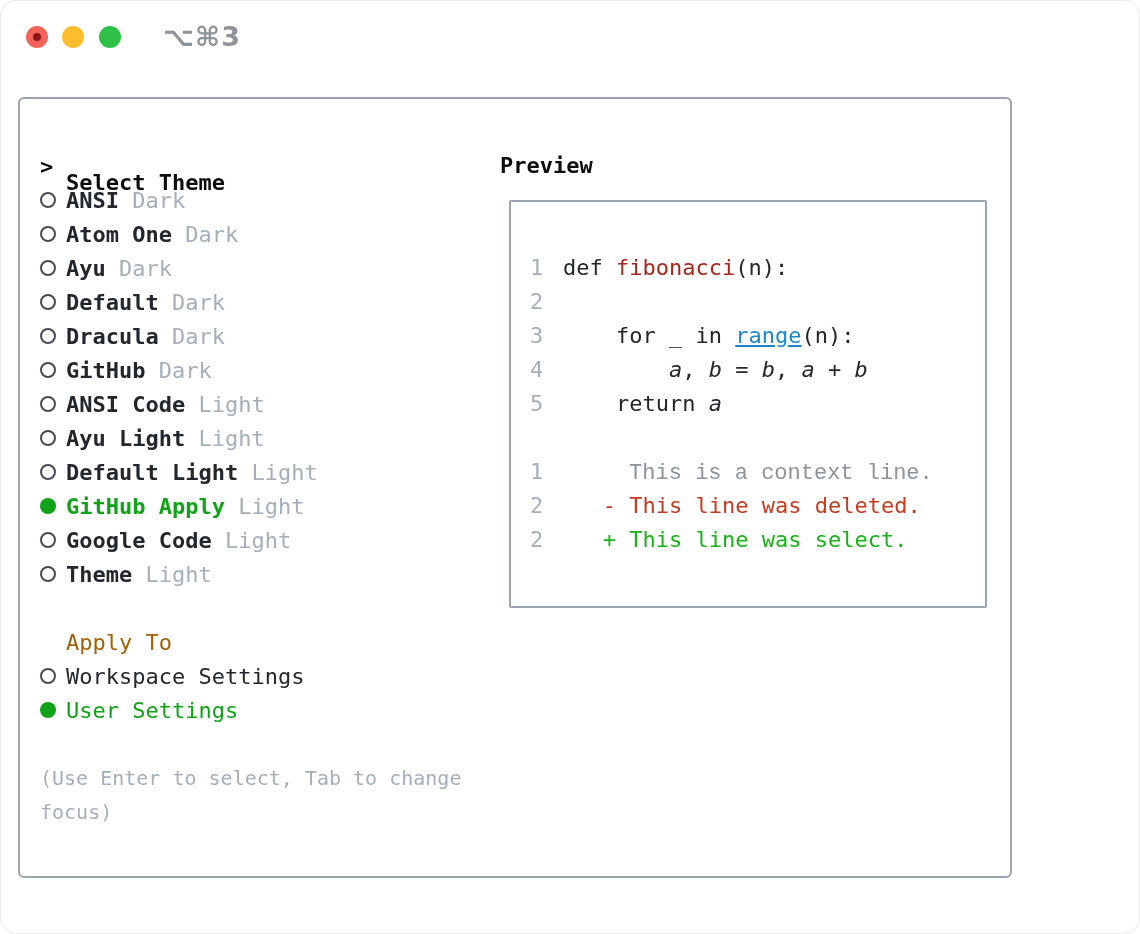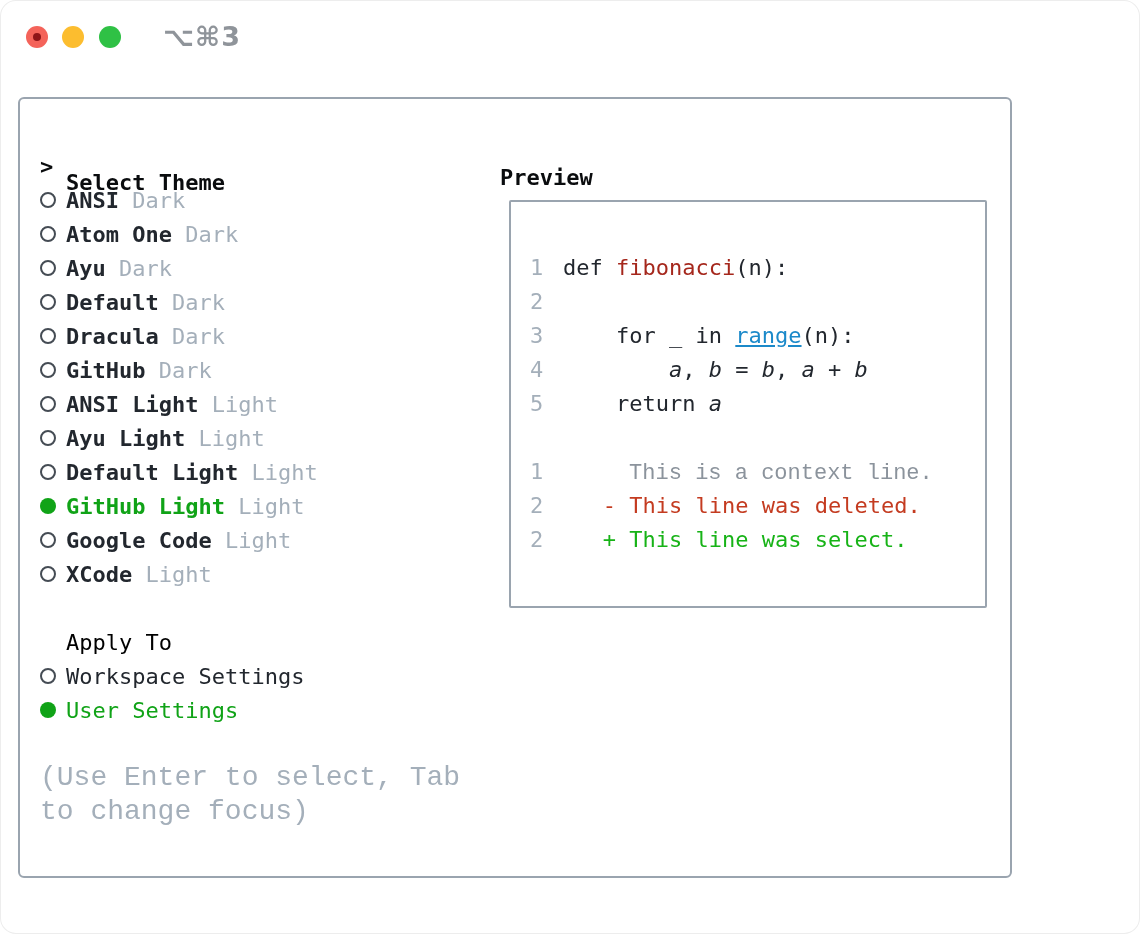--- a/index.html
+++ b/index.html
@@ -33,24 +33,24 @@
   .row.blank{height:34px;}
   .icon-cell{width:26px;flex:none;display:flex;align-items:center;}
   .prompt{font-weight:bold;color:var(--text-bold);font-size:22px;}
   .hdr{font-weight:bold;color:var(--text-bold);margin-top:32px;}
   .ring{width:12px;height:12px;border:2px solid var(--ring);border-radius:50%;box-sizing:content-box;}
   .dot{width:16px;height:16px;background:var(--green);border-radius:50%;}
   .t-name{color:var(--text);font-weight:bold;}
   .t-variant{color:var(--muted);}
   .theme-row.selected .t-name{color:var(--green);}
   .apply-row.selected .a-label{color:var(--green);}
-  .apply-hdr-label{color:#000000;}
-  .hint{width:440px;font-size:28px;line-height:34px;color:var(--muted);white-space:normal;font-family:Liberation Mono, monospace;}
+  .apply-hdr-label{color:#a16207;}
+  .hint{width:440px;font-size:20px;line-height:34px;color:var(--muted);white-space:normal;}
   
-  .preview-header{position:absolute;left:480px;top:62px;height:34px;line-height:34px;
+  .preview-header{position:absolute;left:480px;top:50px;height:34px;line-height:34px;
     font-size:22px;font-weight:bold;color:var(--text-bold);}
   .preview-box{position:absolute;left:489px;top:101px;width:478px;height:408px;box-sizing:border-box;
     border:2px solid var(--border);border-radius:2px;background:var(--bg);overflow:hidden;}
   .code-area{position:absolute;left:19px;top:49px;right:8px;}
   .code-line{height:34px;line-height:34px;font-size:22px;white-space:pre;display:flex;}
   .ln{display:inline-block;width:2.5ch;flex:none;color:var(--ln);}
   .c-plain{color:var(--code);}
   .c-fn{color:var(--fn);}
   .c-var{color:var(--code);font-style:italic;}
   .c-num{color:var(--num);}
@@ -105,46 +105,46 @@
     <span class="t-name">Dracula </span><span class="t-variant">Dark</span>
   </div>
 
   <div class="row theme-row">
     <span class="icon-cell"><span class="radio ring"></span></span>
     <span class="t-name">GitHub </span><span class="t-variant">Dark</span>
   </div>
 
   <div class="row theme-row">
     <span class="icon-cell"><span class="radio ring"></span></span>
-    <span class="t-name">ANSI Light </span><span class="t-variant">Light</span>
+    <span class="t-name">ANSI Code </span><span class="t-variant">Light</span>
   </div>
 
   <div class="row theme-row">
     <span class="icon-cell"><span class="radio ring"></span></span>
     <span class="t-name">Ayu Light </span><span class="t-variant">Light</span>
   </div>
 
   <div class="row theme-row">
     <span class="icon-cell"><span class="radio ring"></span></span>
     <span class="t-name">Default Light </span><span class="t-variant">Light</span>
   </div>
 
   <div class="row theme-row selected">
     <span class="icon-cell"><span class="radio dot"></span></span>
-    <span class="t-name">GitHub Light </span><span class="t-variant">Light</span>
+    <span class="t-name">GitHub Apply </span><span class="t-variant">Light</span>
   </div>
 
   <div class="row theme-row">
     <span class="icon-cell"><span class="radio ring"></span></span>
     <span class="t-name">Google Code </span><span class="t-variant">Light</span>
   </div>
 
   <div class="row theme-row">
     <span class="icon-cell"><span class="radio ring"></span></span>
-    <span class="t-name">XCode </span><span class="t-variant">Light</span>
+    <span class="t-name">Theme </span><span class="t-variant">Light</span>
   </div>
 </div>
 
       <div class="row blank"></div>
 
       <div class="row">
         <span class="icon-cell"></span>
         <span class="apply-hdr-label">Apply To</span>
       </div>
 

